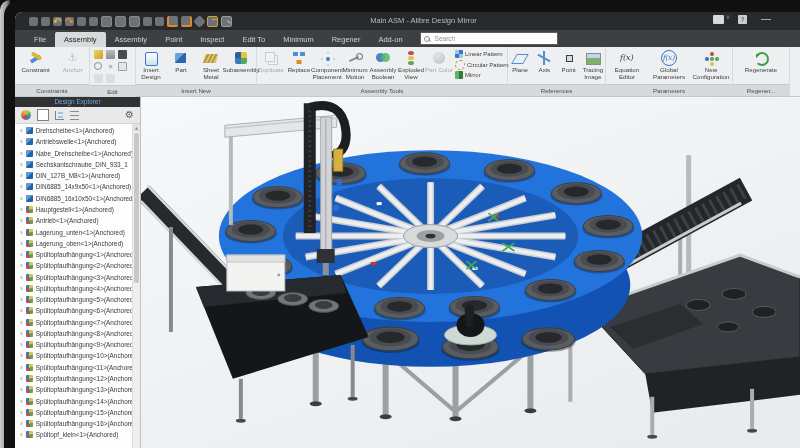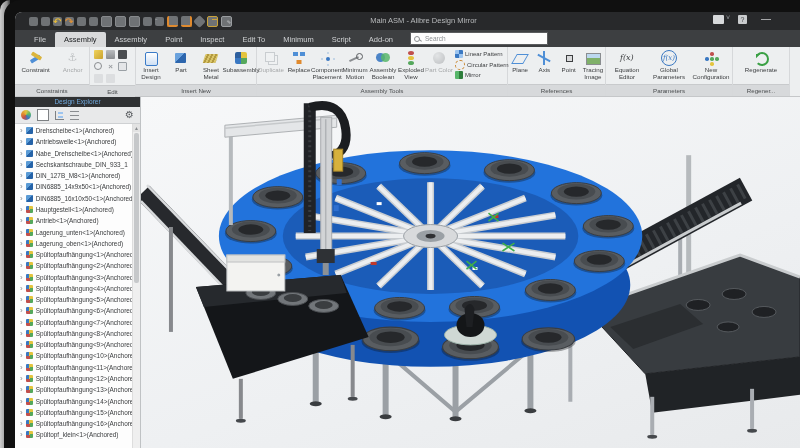--- a/index.html
+++ b/index.html
@@ -166,21 +166,21 @@
   <div class="tabbar">
     <div style="display:flex;align-items:flex-end;margin-top:10px;">
 
     <div class="tab">File</div>
         <div class="tab active">Assembly</div>
         <div class="tab">Assembly</div>
         <div class="tab">Point</div>
         <div class="tab">Inspect</div>
         <div class="tab">Edit To</div>
         <div class="tab">Minimum</div>
-        <div class="tab">Script</div>
+        <div class="tab">Regener</div>
         <div class="tab">Add-on</div>
       </div>
     <div class="searchbox">
       <span class="mag"></span>
       <input type="text" placeholder="Search" style="">
     </div>
   </div>
 
   <div class="ribbon">
 

